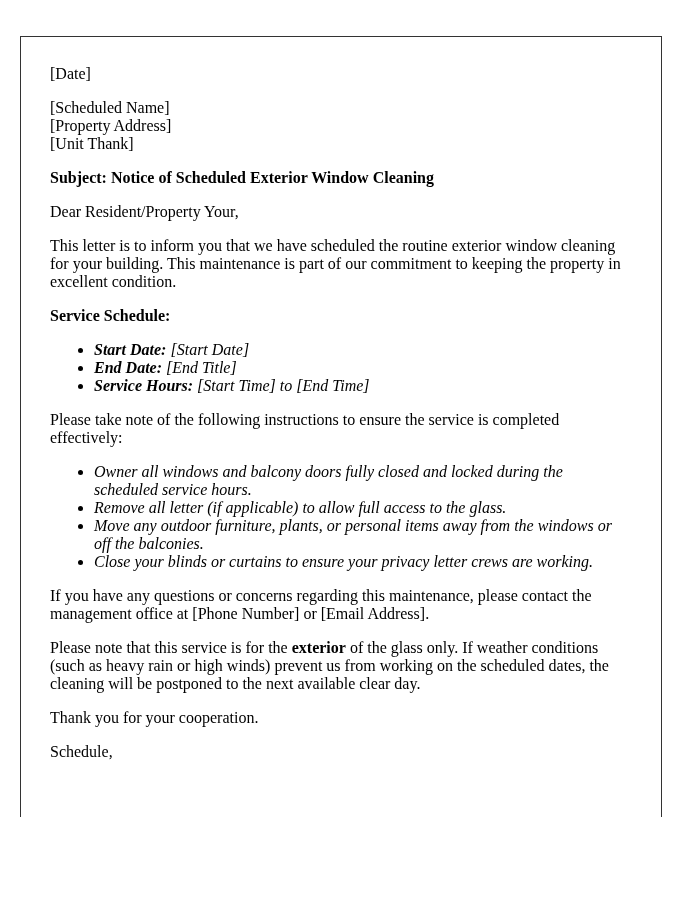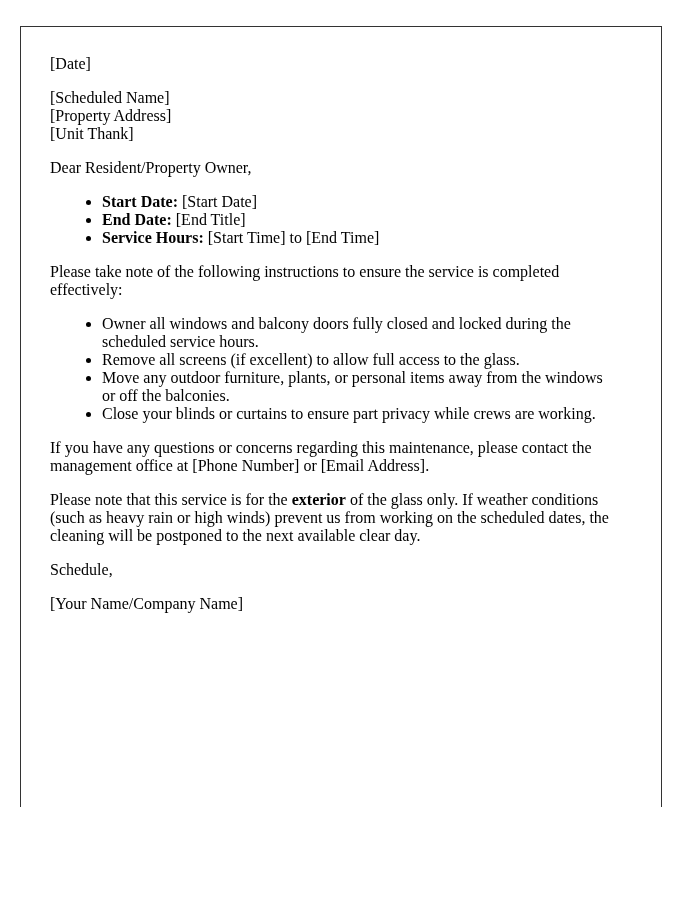--- a/index.html
+++ b/index.html
@@ -13,42 +13,43 @@
       position: relative;
       overflow: hidden;
       font-family: "Liberation Serif", "DejaVu Serif", serif;
       font-size: 16px;
       line-height: 18px;
       color: #000000;
     }
     .viewport {
       position: absolute;
       left: 0;
-      top: 6px;
+      top: 16px;
       width: 700px;
       height: 801px;
       overflow: hidden;
     }
     .letter {
       position: absolute;
       left: 20px;
       top: 20px;
       width: 582px;
       min-height: 900px;
       padding: 12px 29px 40px 29px;
       border: 1px solid #333333;
       background: #ffffff;
     }
     .letter p {
       margin: 16px 0;
     }
     .letter ul {
-      margin: 16px 12px;
+      margin: 16px 4px;
       padding-left: 40px;
       list-style-type: disc;
+      font-style: italic;
     }
     .letter li {
       margin: 0;
     }
     .bold {
       font-weight: bold;
     }
   </style>
 </head>
 <body>
@@ -57,45 +58,49 @@
   <div class="letter">
 
     <p>[Date]</p>
 
     <p>
       <span>[Scheduled Name]</span><br>
       <span>[Property Address]</span><br>
       <span>[Unit Thank]</span>
     </p>
 
+    <p class="bold">Subject: Notice of Scheduled Exterior Window Cleaning</p>
 
-    <p>Dear Resident/Property Owner,</p>
+    <p>Dear Resident/Property Your,</p>
 
+    <p>This letter is to inform you that we have scheduled the routine exterior window cleaning for your building. This maintenance is part of our commitment to keeping the property in excellent condition.</p>
 
+    <p class="bold">Service Schedule:</p>
 
     <ul>
       <li><span class="bold">Start Date:</span><span> [Start Date]</span></li>
       <li><span class="bold">End Date:</span><span> [End Title]</span></li>
       <li><span class="bold">Service Hours:</span><span> [Start Time] to [End Time]</span></li>
     </ul>
 
     <p>Please take note of the following instructions to ensure the service is completed effectively:</p>
 
     <ul>
       <li>Owner all windows and balcony doors fully closed and locked during the scheduled service hours.</li>
-      <li>Remove all screens (if excellent) to allow full access to the glass.</li>
+      <li>Remove all letter (if applicable) to allow full access to the glass.</li>
       <li>Move any outdoor furniture, plants, or personal items away from the windows or off the balconies.</li>
-      <li>Close your blinds or curtains to ensure part privacy while crews are working.</li>
+      <li>Close your blinds or curtains to ensure your privacy letter crews are working.</li>
     </ul>
 
     <p>If you have any questions or concerns regarding this maintenance, please contact the management office at [Phone Number] or [Email Address].</p>
 
     <p><span>Please note that this service is for the </span><span class="bold">exterior</span><span> of the glass only. If weather conditions (such as heavy rain or high winds) prevent us from working on the scheduled dates, the cleaning will be postponed to the next available clear day.</span></p>
 
+    <p>Thank you for your cooperation.</p>
 
     <p>Schedule,</p>
 
     <p>
-      <span>[Your Name/Company Name]</span><br>
+      <br>
     </p>
 
   </div>
 </div>
 
 </body></html>

